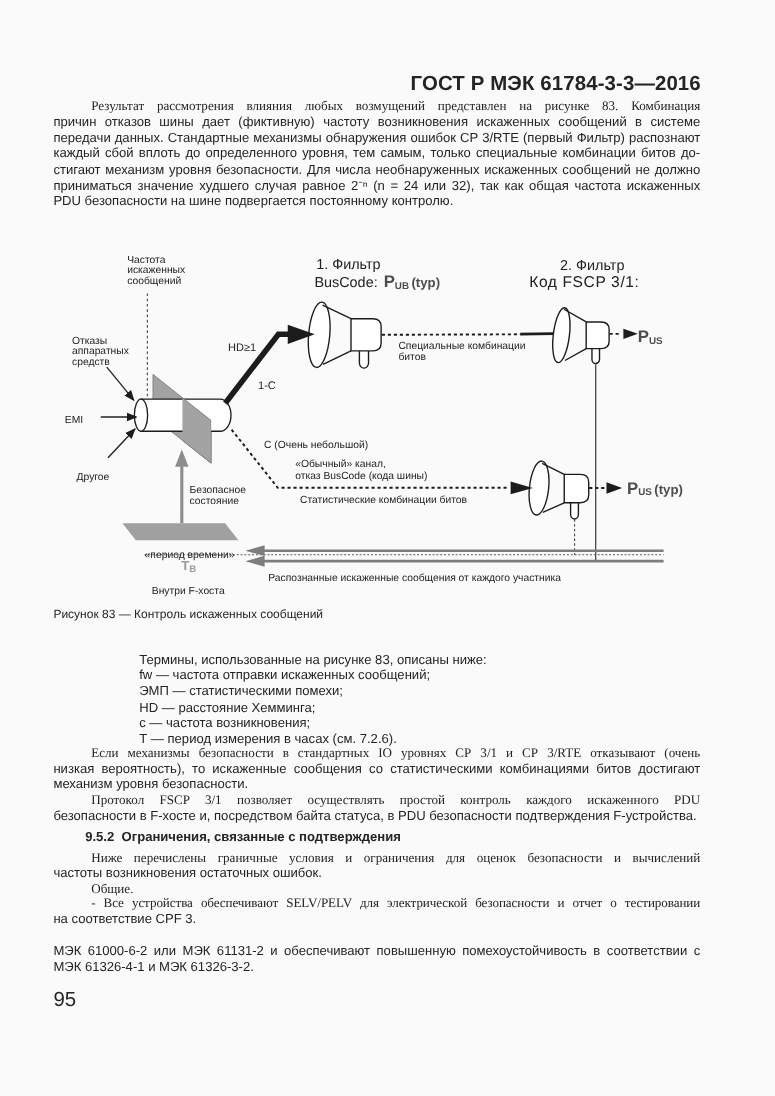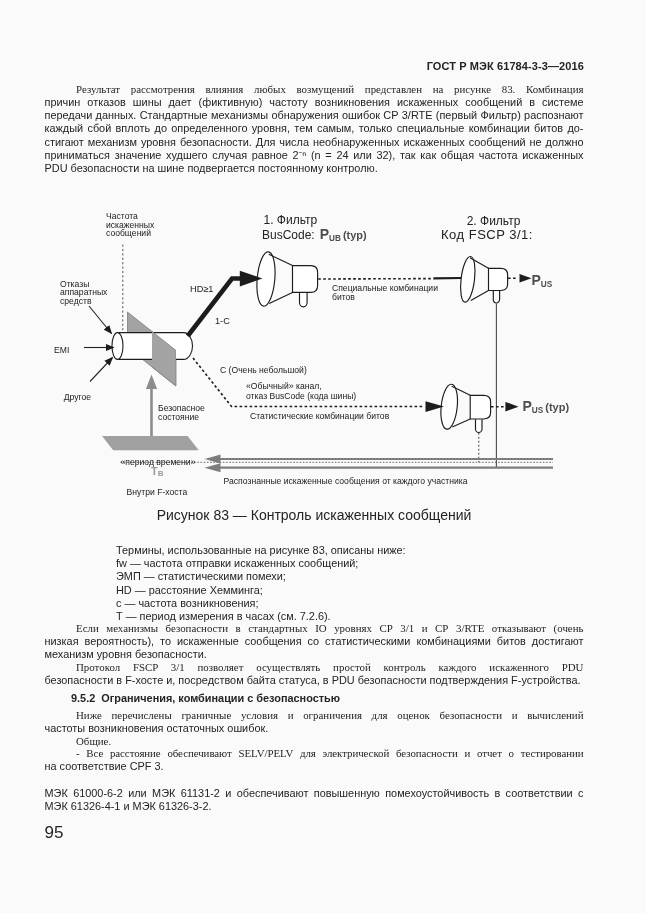--- a/index.html
+++ b/index.html
@@ -1,24 +1,24 @@
 <!DOCTYPE html>
 <html><head>
 <meta charset="utf-8">
 <style>
   html,body{margin:0;padding:0;background:#e8e8e8;}
   .page{position:relative;width:646px;height:913px;background:#fafafa;overflow:hidden;
         font-family:"Liberation Sans",sans-serif;color:#242424;}
-  .hdr{position:absolute;top:59.5px;right:62px;font-size:11px;font-weight:bold;letter-spacing:.1px;}
+  .hdr{position:absolute;top:59.5px;right:62px;font-size:17px;font-weight:bold;letter-spacing:.1px;}
   .ln{position:absolute;left:44.5px;width:539px;font-size:10.9px;line-height:13px;white-space:nowrap;}
   .ind{left:76px;width:507.5px;font-family:Liberation Serif, serif;}
   .ind2{left:74px;margin-left:42px;}
   .just{white-space:normal;text-align:justify;text-align-last:justify;}
   .bold{font-weight:bold;}
-  .caption{position:absolute;left:44.5px;width:539px;text-align:center;font-size:14px;}
+  .caption{position:absolute;left:44.5px;width:539px;text-align:left;font-size:10px;}
   .pageno{position:absolute;top:822.7px;left:44.5px;width:539px;text-align:left;font-size:17px;}
   svg text{font-family:"Liberation Sans",sans-serif;fill:#222;}
   .fl{font-size:8.6px;}
   .fm{font-size:9.2px;}
   .ft{font-size:12px;}
   .ft2{font-size:13px;letter-spacing:.5px;}
   .pp{font-size:14px;font-weight:bold;fill:#4d4d4d;}
   .ps{font-size:8.2px;font-weight:bold;fill:#4d4d4d;}
   .pt{font-size:11px;font-weight:bold;fill:#4d4d4d;}
 </style>
@@ -151,27 +151,27 @@
   <div class="ln ind2" style="top:596.9px">с — частота возникновения;</div>
   <div class="ln ind2" style="top:610.2px">Т — период измерения в часах (см. 7.2.6).</div>
 
   <div class="ln ind just" style="top:622px">Если механизмы безопасности в стандартных IO уровнях СР 3/1 и СР 3/RTE отказывают (очень</div>
   <div class="ln just" style="top:635px">низкая вероятность), то искаженные сообщения со статистическими комбинациями битов достигают</div>
   <div class="ln" style="top:648px">механизм уровня безопасности.</div>
 
   <div class="ln ind just" style="top:661px">Протокол FSCP 3/1 позволяет осуществлять простой контроль каждого искаженного PDU</div>
   <div class="ln" style="top:674px">безопасности в F-хосте и, посредством байта статуса, в PDU безопасности подтверждения F-устройства.</div>
 
-  <div class="ln bold" style="top:692.2px;left:71px"><span>9.5.2</span>&nbsp;&nbsp;<span>Ограничения, комбинации с безопасностью</span></div>
+  <div class="ln bold" style="top:692.2px;left:71px"><span>9.5.2</span>&nbsp;&nbsp;<span>Ограничения, связанные с подтверждения</span></div>
 
   <div class="ln ind just" style="top:708.9px">Ниже перечислены граничные условия и ограничения для оценок безопасности и вычислений</div>
   <div class="ln" style="top:721.9px">частоты возникновения остаточных ошибок.</div>
 
   <div class="ln ind" style="top:734.9px">Общие.</div>
 
-  <div class="ln ind just" style="top:747.4px;letter-spacing:-0.06px">- Все расстояние обеспечивают SELV/PELV для электрической безопасности и отчет о тестировании</div>
+  <div class="ln ind just" style="top:747.4px;letter-spacing:-0.06px">- Все устройства обеспечивают SELV/PELV для электрической безопасности и отчет о тестировании</div>
   <div class="ln" style="top:760.4px">на соответствие CPF 3.</div>
 
   <div class="ln just" style="top:787.2px">МЭК 61000-6-2 или МЭК 61131-2 и обеспечивают повышенную помехоустойчивость в соответствии с</div>
   <div class="ln" style="top:799.8px">МЭК 61326-4-1 и МЭК 61326-3-2.</div>
 
   <div class="pageno">95</div>
 </div>
 
 </body></html>

